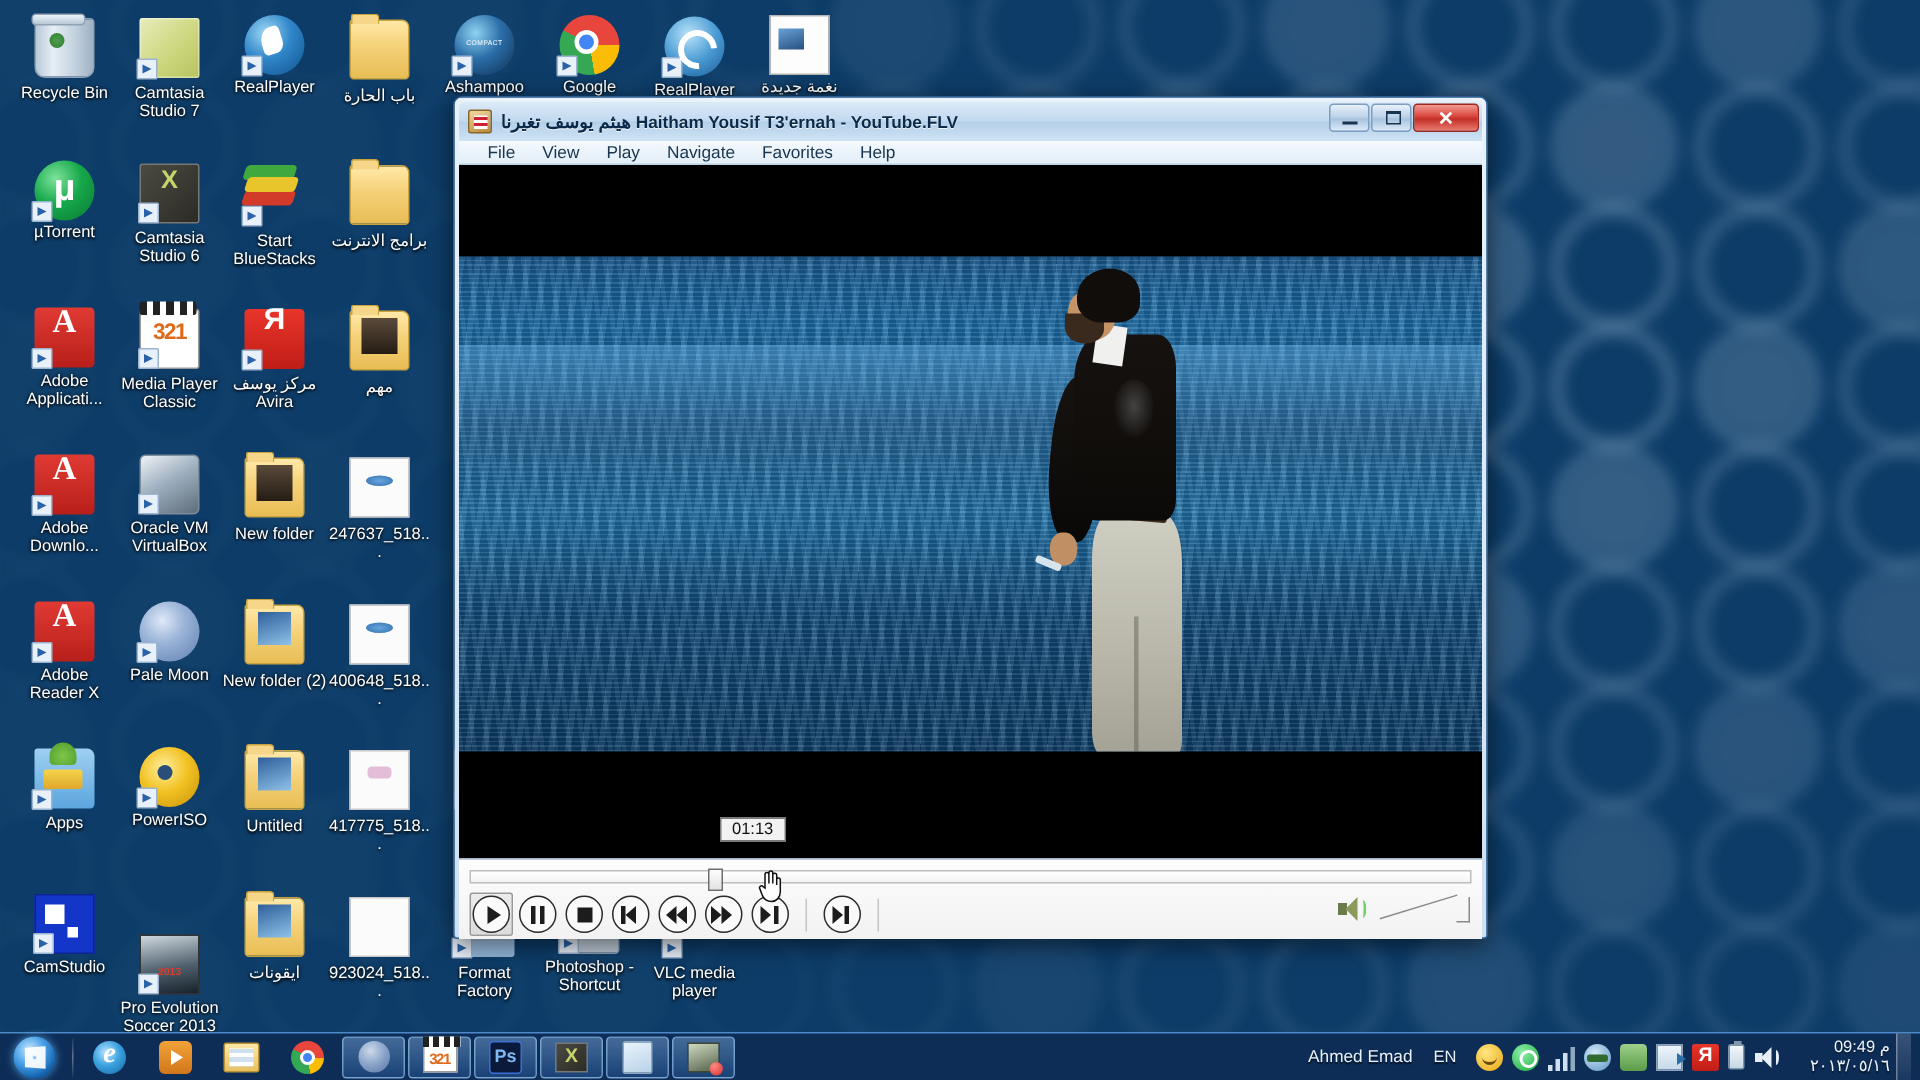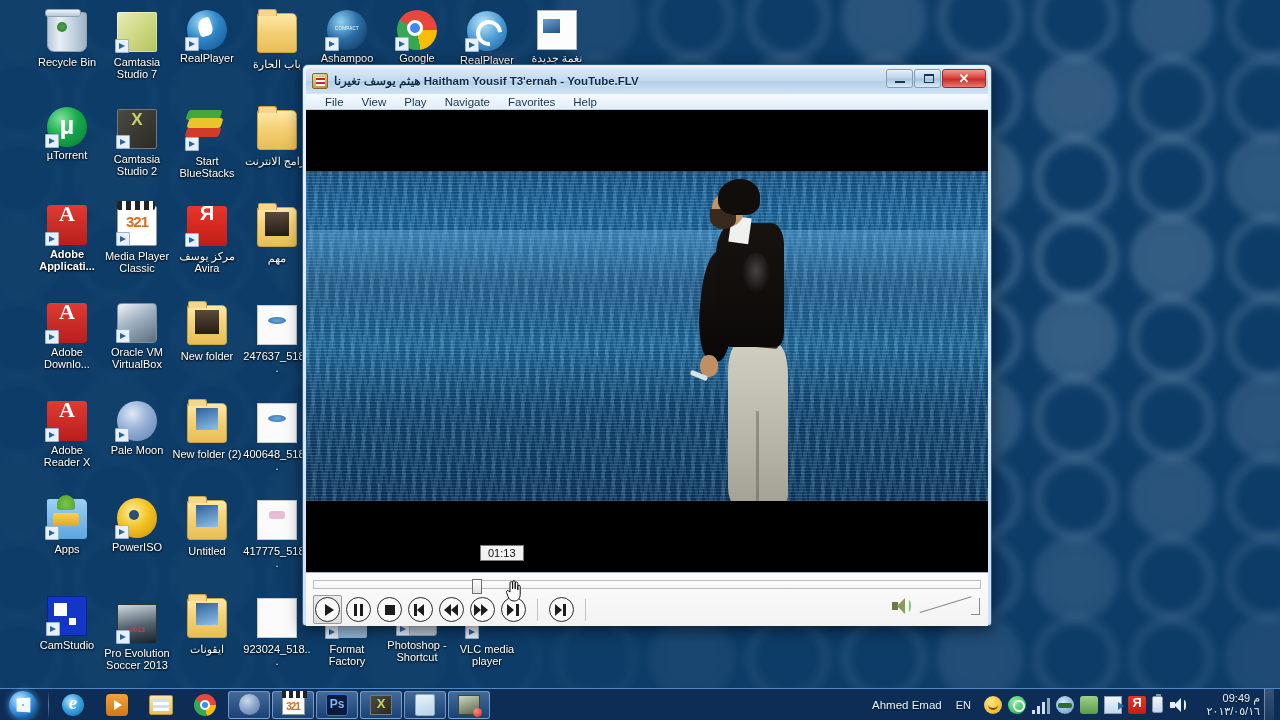--- a/index.html
+++ b/index.html
@@ -30,21 +30,20 @@
     width: 560px; height: 690px;
   }
   .dicon {
     position: absolute;
     width: 70px;
     text-align: center;
     color: #fff;
     font-size: 11px;
     line-height: 12px;
     text-shadow: 0 1px 2px rgba(0,0,0,.95), 0 0 3px rgba(0,0,0,.8);
-    margin-left: 24px;
   }
   .dicon .glyph {
     width: 40px; height: 40px;
     margin: 0 auto 4px;
     position: relative;
     display: block;
   }
   .dicon .lbl { display: block; word-wrap: break-word; }
   .shortcut-arrow {
     position: absolute; left: -2px; bottom: -1px;
@@ -1070,33 +1069,33 @@
       <div class="dicon" style="left: 8px; top: 105px;">
         <span class="glyph ic-utorrent">
           <span class="shortcut-arrow"></span>
         </span>
         <span class="lbl">µTorrent</span>
       </div>
       <div class="dicon" style="left: 78px; top: 105px;">
         <span class="glyph ic-camtasia8">
           <span class="shortcut-arrow"></span>
         </span>
-        <span class="lbl">Camtasia Studio 2</span>
+        <span class="lbl">Camtasia Studio 6</span>
       </div>
       <div class="dicon" style="left: 148px; top: 105px;">
         <span class="glyph ic-bluestacks">
           <span class="shortcut-arrow"></span>
         </span>
         <span class="lbl">Start BlueStacks</span>
       </div>
       <div class="dicon" style="left: 218px; top: 105px;">
         <span class="glyph ic-folder"></span>
         <span class="lbl">برامج الانترنت</span>
       </div>
-      <div class="dicon" style="left: 8px; top: 202px; font-weight: bold;">
+      <div class="dicon" style="left: 8px; top: 202px;">
         <span class="glyph ic-adobe">
           <span class="shortcut-arrow"></span>
         </span>
         <span class="lbl">Adobe Applicati...</span>
       </div>
       <div class="dicon" style="left: 78px; top: 202px;">
         <span class="glyph ic-mpc">
           <span class="shortcut-arrow"></span>
         </span>
         <span class="lbl">Media Player Classic</span>
@@ -1176,21 +1175,21 @@
           <span class="shortcut-arrow"></span>
         </span>
         <span class="lbl">Fa...</span>
       </div>
       <div class="dicon" style="left: 8px; top: 593px;">
         <span class="glyph ic-camstudio">
           <span class="shortcut-arrow"></span>
         </span>
         <span class="lbl">CamStudio</span>
       </div>
-      <div class="dicon" style="left: 78px; top: 601px;">
+      <div class="dicon" style="left: 78px; top: 620px;">
         <span class="glyph ic-pes">
           <span class="shortcut-arrow"></span>
         </span>
         <span class="lbl">Pro Evolution Soccer 2013</span>
       </div>
       <div class="dicon" style="left: 148px; top: 593px;">
         <span class="glyph ic-folder f-img"></span>
         <span class="lbl">ايقونات</span>
       </div>
       <div class="dicon" style="left: 218px; top: 593px;">

